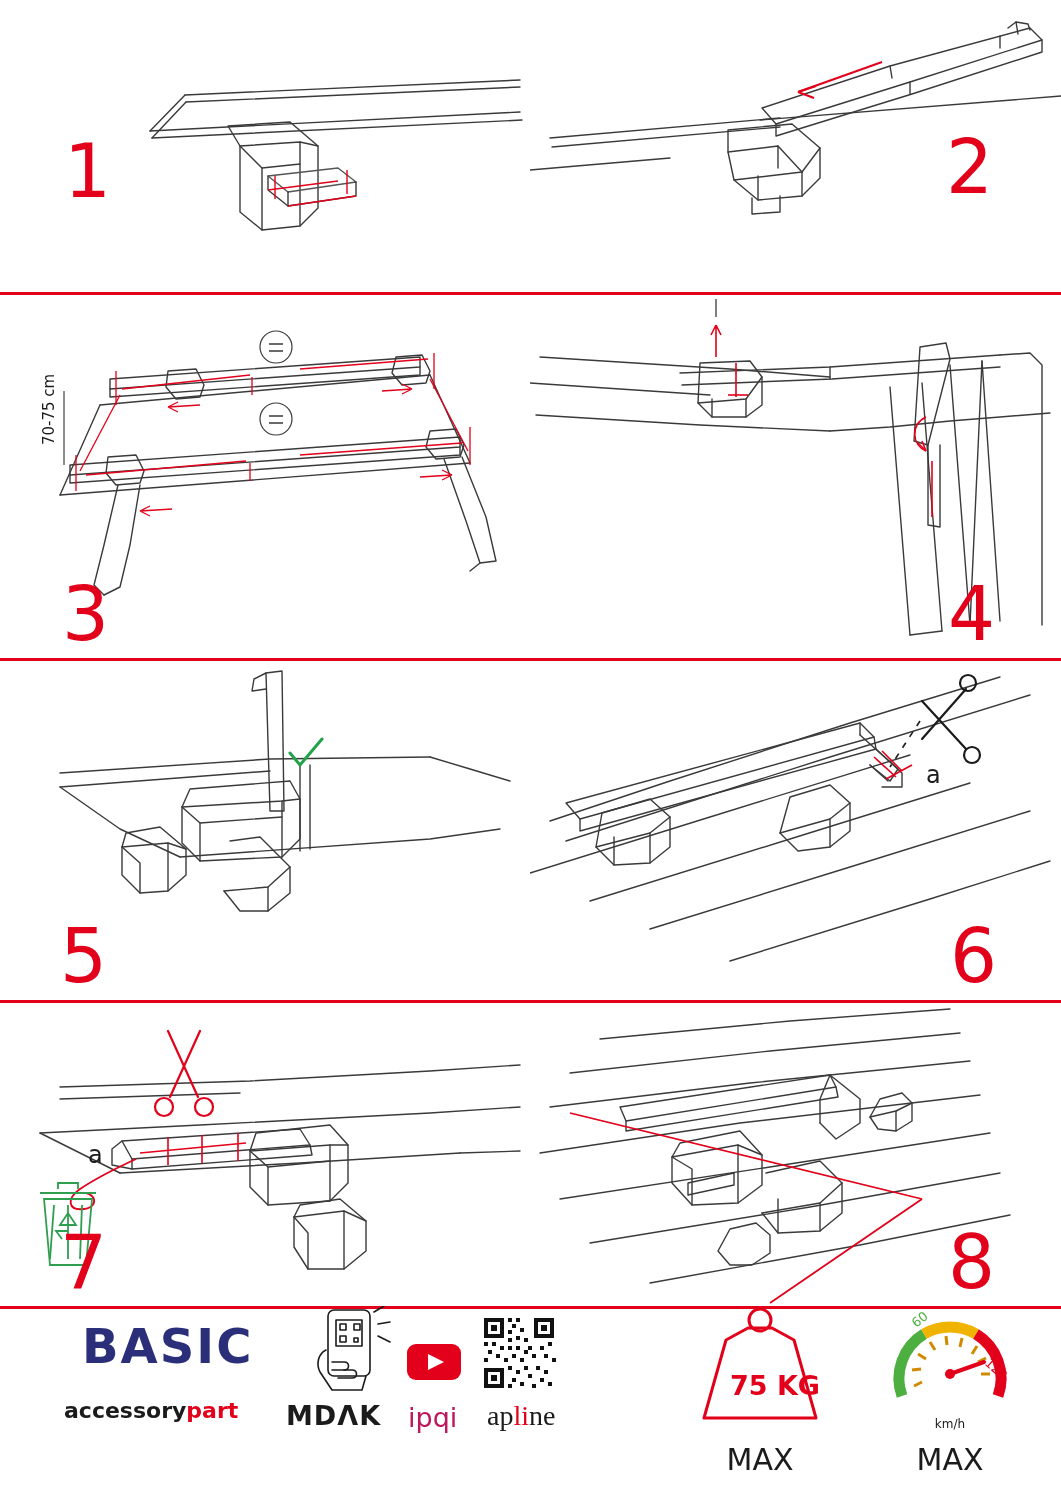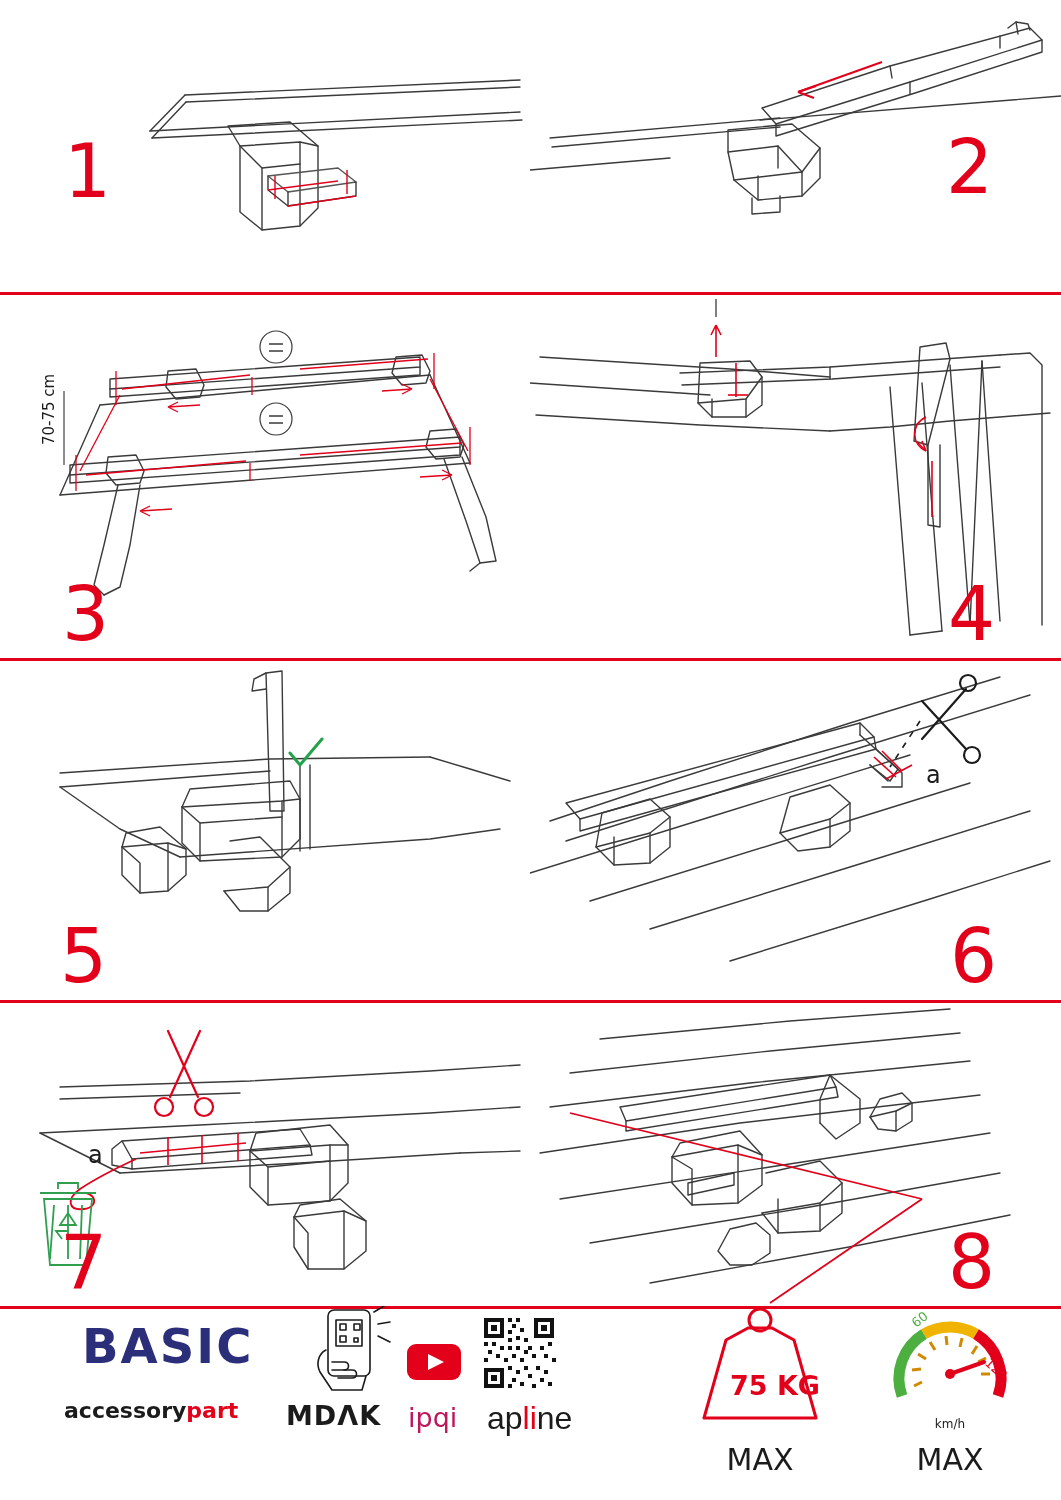--- a/index.html
+++ b/index.html
@@ -92,22 +92,22 @@
     left: 408px;
     top: 110px;
     font-family: "DejaVu Sans", sans-serif;
     font-size: 27px;
     color: #be185d;
   }
   .logo-apline {
     position: absolute;
     left: 487px;
     top: 108px;
-    font-family: Liberation Sans, sans-serif;
-    font-size: 32px;
+    font-family: Liberation Serif, serif;
+    font-size: 28px;
     color: #1b1b1b;
     text-align: right;
   }
   .logo-apline .li { color: #e2001a; }
 
   .weight-label {
     position: absolute;
     left: 700px;
     top: 78px;
     width: 120px;

